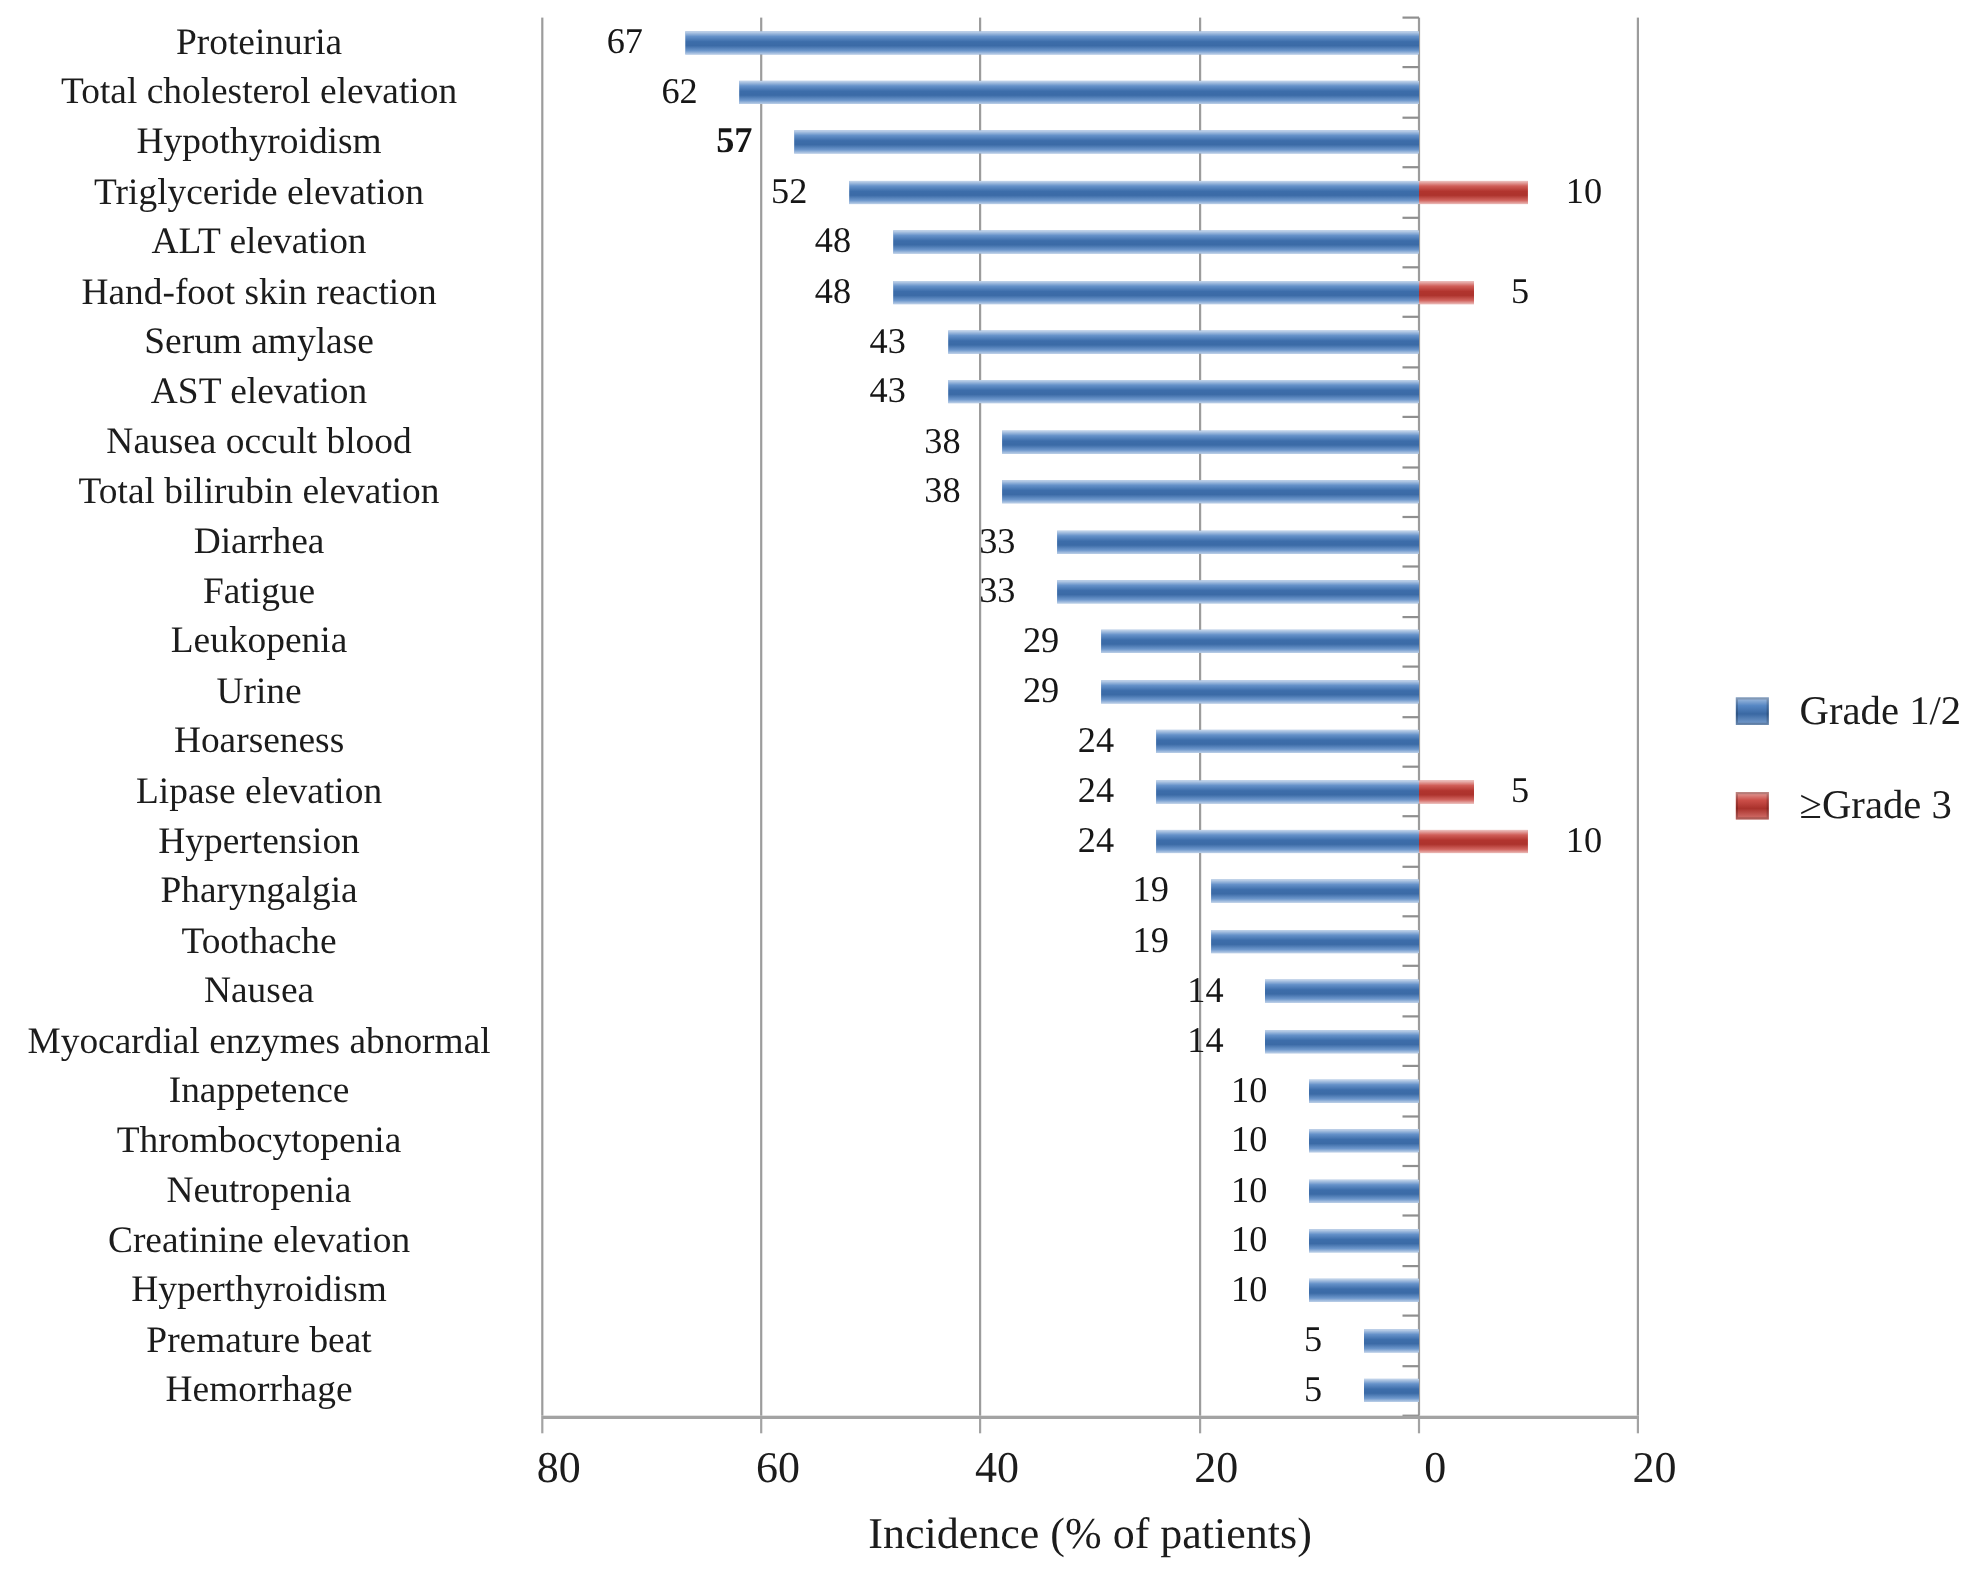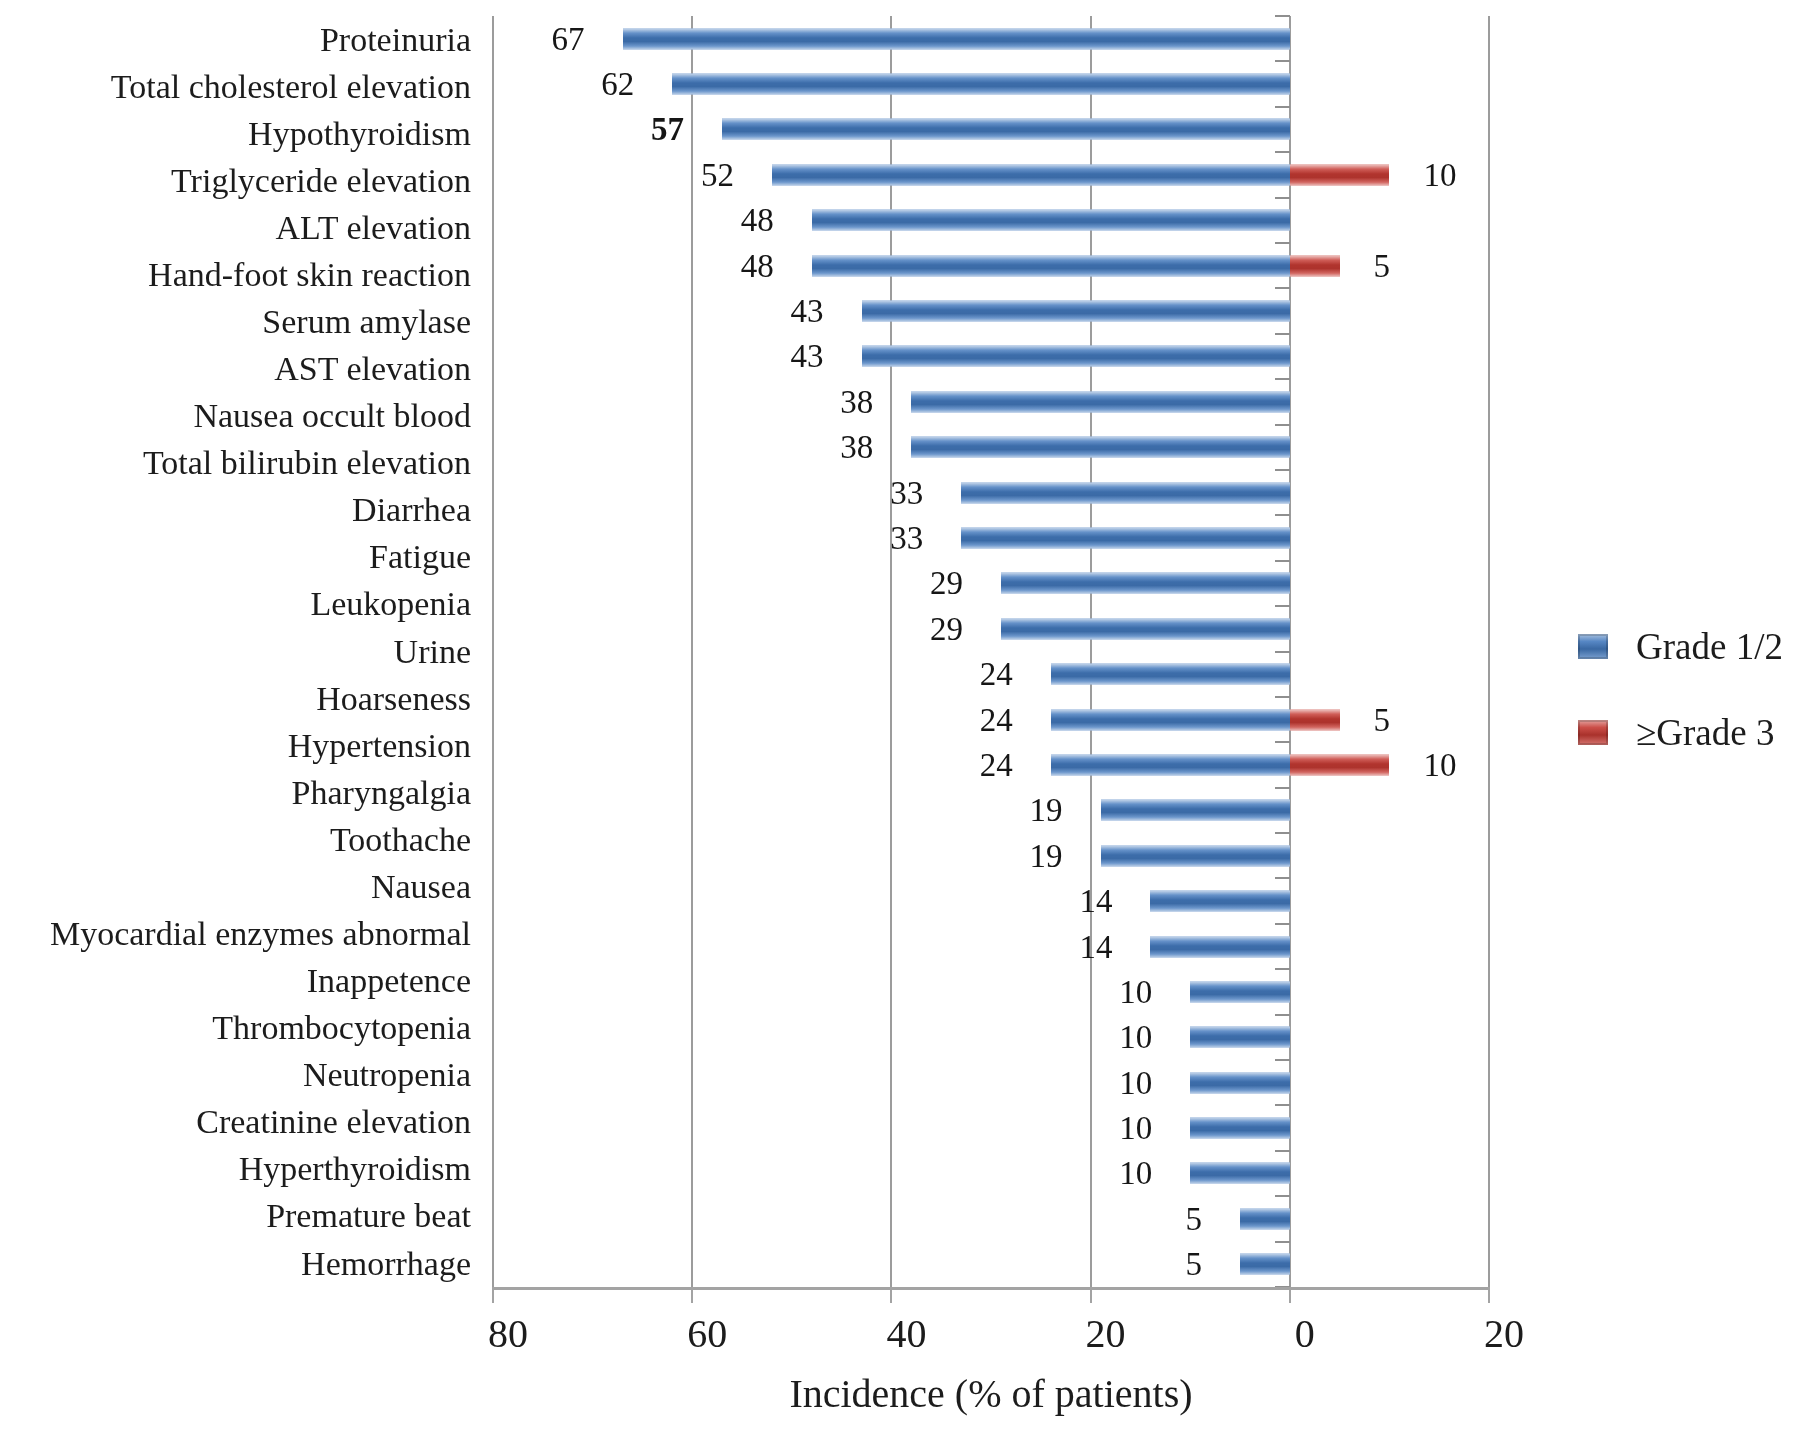--- a/index.html
+++ b/index.html
@@ -1,21 +1,21 @@
 <!DOCTYPE html>
 <html><head>
 <meta charset="utf-8">
 <style>
   html,body{margin:0;padding:0;background:#ffffff;}
   .figure{
     position:relative;width:1795px;height:1436px;background:#ffffff;overflow:hidden;
     font-family:"Liberation Serif","DejaVu Serif",serif;color:#1c1c1c;
   }
   
-  .catcol{position:absolute;left:0;top:16px;width:471px;height:1271px;display:flex;flex-direction:column;}
+  .catcol{position:absolute;left:0;top:16px;width:471px;height:1271px;display:flex;flex-direction:column;align-items:center;}
   .cat{flex:1;display:flex;align-items:center;justify-content:flex-end;font-size:34px;line-height:1;white-space:nowrap;}
   
   .plot{position:absolute;left:493px;top:16px;width:996px;height:1271px;}
   .gridline{position:absolute;top:0;bottom:0;width:2px;margin-left:-1px;background:#9c9c9c;}
   .rows{position:absolute;left:0;top:0;right:0;bottom:0;display:flex;flex-direction:column;}
   .row{position:relative;flex:1;}
   .bar{
     position:absolute;top:50%;height:21px;transform:translateY(-50%);
     background-image:linear-gradient(180deg,
       rgba(255,255,255,.70) 0%, rgba(255,255,255,.18) 22%,
@@ -55,20 +55,21 @@
       <div class="cat">Hand-foot skin reaction</div>
       <div class="cat">Serum amylase</div>
       <div class="cat">AST elevation</div>
       <div class="cat">Nausea occult blood</div>
       <div class="cat">Total bilirubin elevation</div>
       <div class="cat">Diarrhea</div>
       <div class="cat">Fatigue</div>
       <div class="cat">Leukopenia</div>
       <div class="cat">Urine</div>
       <div class="cat">Hoarseness</div>
+      <div class="cat">Lipase elevation</div>
       <div class="cat">Hypertension</div>
       <div class="cat">Pharyngalgia</div>
       <div class="cat">Toothache</div>
       <div class="cat">Nausea</div>
       <div class="cat">Myocardial enzymes abnormal</div>
       <div class="cat">Inappetence</div>
       <div class="cat">Thrombocytopenia</div>
       <div class="cat">Neutropenia</div>
       <div class="cat">Creatinine elevation</div>
       <div class="cat">Hyperthyroidism</div>

